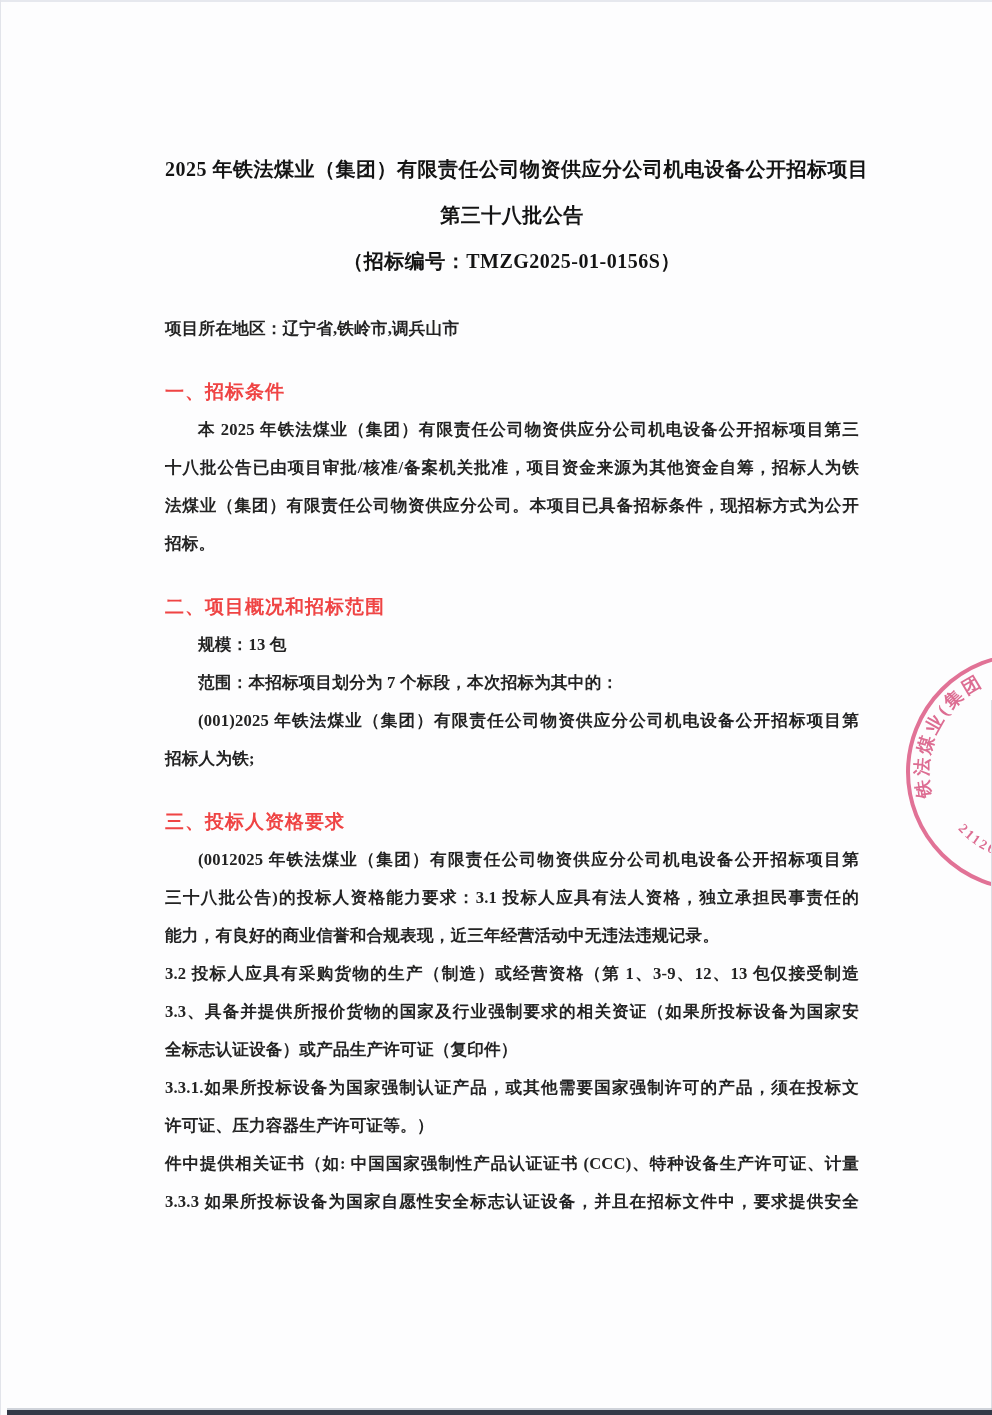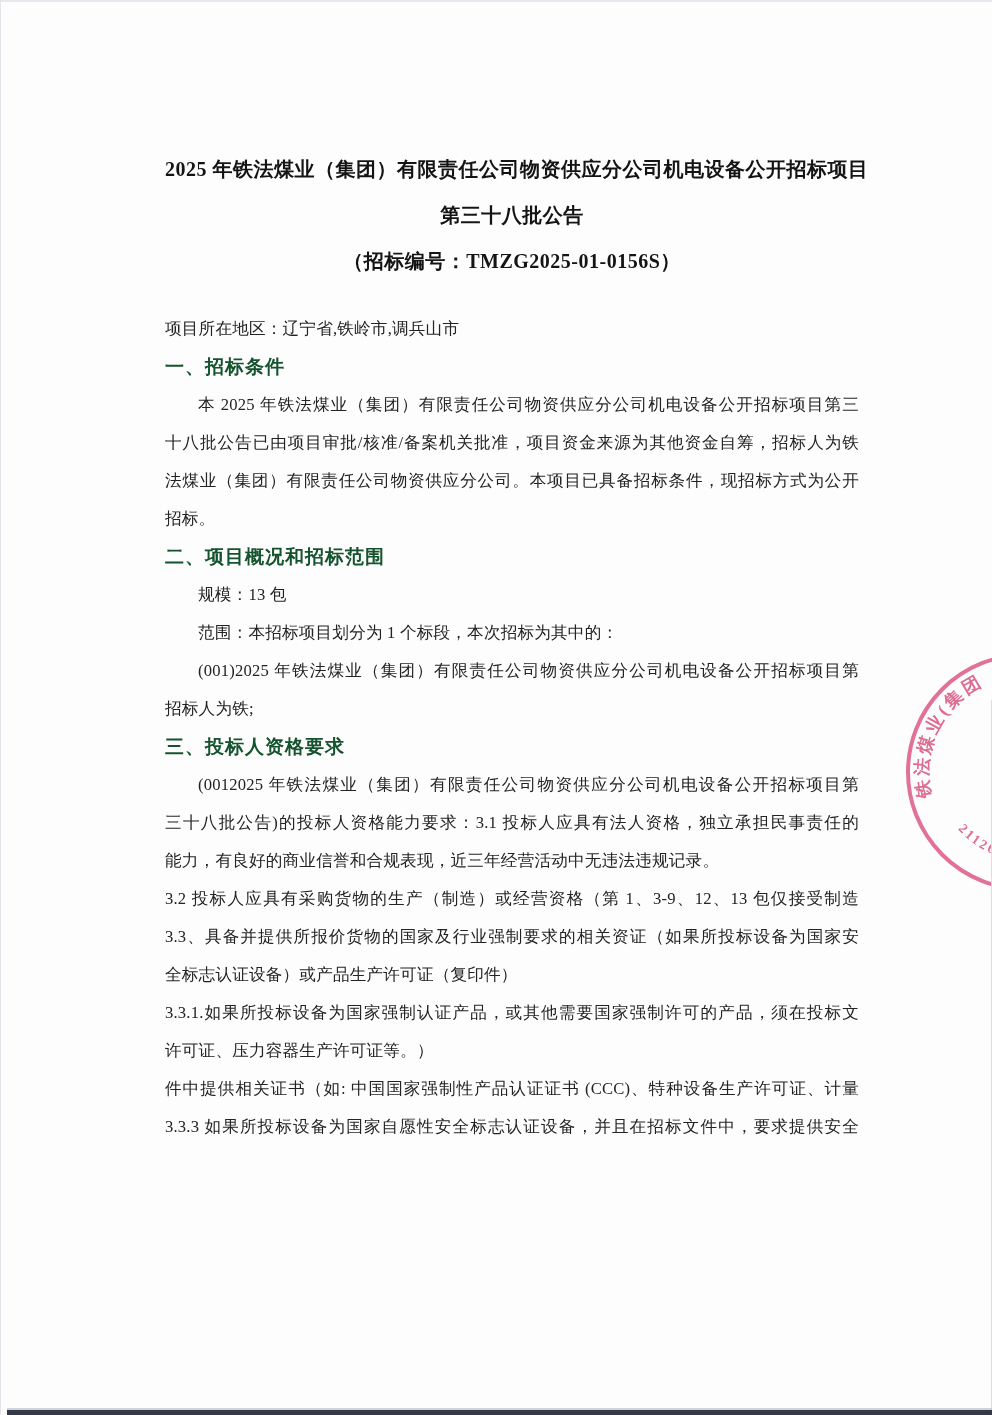--- a/index.html
+++ b/index.html
@@ -4,24 +4,24 @@
 <style>
   html,body{margin:0;padding:0;background:#ffffff;}
   .page{
     position:relative;width:992px;height:1415px;background:#fdfdfe;overflow:hidden;
     font-family:"Liberation Serif","DejaVu Serif",serif;color:#232323;
   }
   .content{position:absolute;left:165px;top:146px;width:694px;}
   .title{font-size:20px;font-weight:700;text-align:center;line-height:46px;
          letter-spacing:.5px;color:#141414;white-space:nowrap;}
   .body-lines{margin-top:26px;font-size:16.6px;}
-  .line{line-height:38px;height:38px;white-space:nowrap;letter-spacing:.2px;}
+  .line{line-height:38px;height:38px;white-space:nowrap;letter-spacing:.2px;font-weight:bold;}
   .fill{text-align:justify;text-align-last:justify;}
   .ind{text-indent:33px;}
-  .h{font-weight:700;font-size:19px;letter-spacing:1px;color:#14532d;}
+  .h{font-weight:700;font-size:19px;letter-spacing:1px;color:#ef4444;margin-top:25px;}
   
   .stamp{position:absolute;left:890px;top:630px;opacity:.82;pointer-events:none;}
   .stamp text{font-family:"Liberation Serif","DejaVu Serif",serif;}
   
   .edge-top{position:absolute;left:0;top:0;width:992px;height:2px;background:#e6e8ee;}
   .edge-left{position:absolute;left:0;top:0;width:1px;height:1415px;background:#e2e4ea;}
   .edge-right{position:absolute;right:0;top:700px;width:1px;height:715px;background:#dcdee4;}
   .edge-bottom{position:absolute;left:7px;right:0;bottom:0;height:5px;background:#333947;}
   .edge-bottom-soft{position:absolute;left:7px;right:0;bottom:5px;height:2px;background:#aab0bc;opacity:.55;}
 </style>
@@ -37,21 +37,21 @@
 
     <div class="body-lines">
       <div class="line">项目所在地区：辽宁省,铁岭市,调兵山市</div>
       <div class="line h">一、招标条件</div>
       <div class="line ind fill">本 2025 年铁法煤业（集团）有限责任公司物资供应分公司机电设备公开招标项目第三</div>
       <div class="line fill">十八批公告已由项目审批/核准/备案机关批准，项目资金来源为其他资金自筹，招标人为铁</div>
       <div class="line fill">法煤业（集团）有限责任公司物资供应分公司。本项目已具备招标条件，现招标方式为公开</div>
       <div class="line">招标。</div>
       <div class="line h">二、项目概况和招标范围</div>
       <div class="line ind">规模：13 包</div>
-      <div class="line ind">范围：本招标项目划分为 1 个标段，本次招标为其中的：</div>
+      <div class="line ind">范围：本招标项目划分为 7 个标段，本次招标为其中的：</div>
       <div class="line ind fill">(001)2025 年铁法煤业（集团）有限责任公司物资供应分公司机电设备公开招标项目第</div>
       <div class="line">招标人为铁;</div>
       <div class="line h">三、投标人资格要求</div>
       <div class="line ind fill">(0012025 年铁法煤业（集团）有限责任公司物资供应分公司机电设备公开招标项目第</div>
       <div class="line fill">三十八批公告)的投标人资格能力要求：3.1 投标人应具有法人资格，独立承担民事责任的</div>
       <div class="line">能力，有良好的商业信誉和合规表现，近三年经营活动中无违法违规记录。</div>
       <div class="line fill">3.2 投标人应具有采购货物的生产（制造）或经营资格（第 1、3-9、12、13 包仅接受制造</div>
       <div class="line fill">3.3、具备并提供所报价货物的国家及行业强制要求的相关资证（如果所投标设备为国家安</div>
       <div class="line">全标志认证设备）或产品生产许可证（复印件）</div>
       <div class="line fill">3.3.1.如果所投标设备为国家强制认证产品，或其他需要国家强制许可的产品，须在投标文</div>

